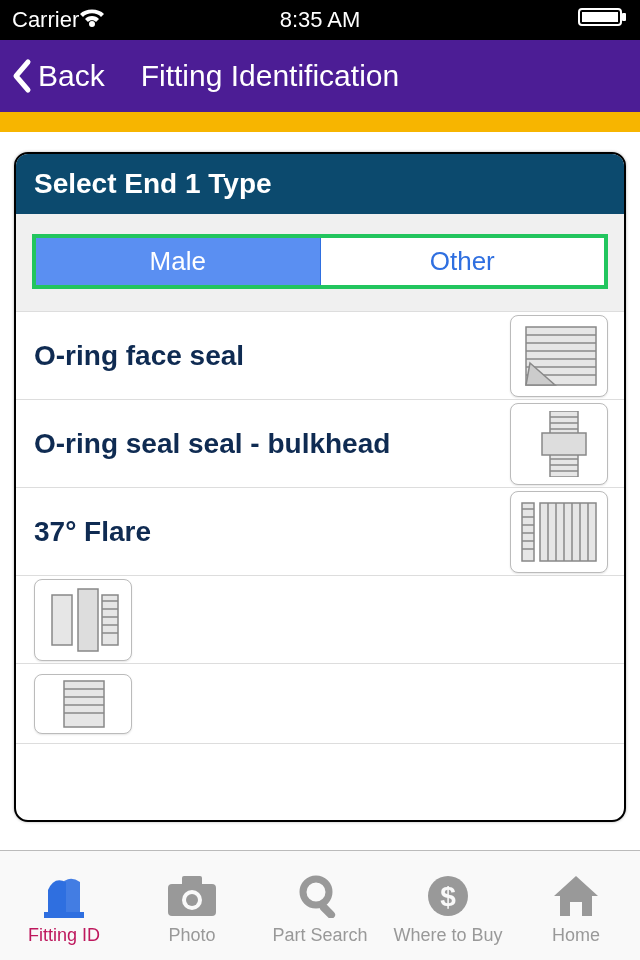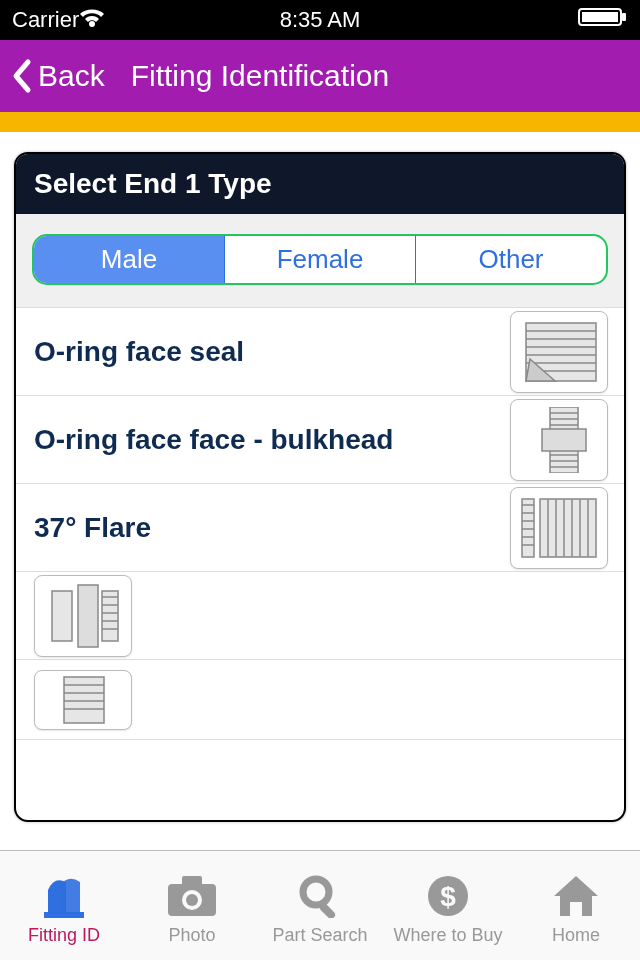--- a/index.html
+++ b/index.html
@@ -4,36 +4,36 @@
 <style>
   * { box-sizing: border-box; margin: 0; padding: 0; }
   html, body { width: 640px; height: 960px; font-family: -apple-system, "Helvetica Neue", Helvetica, Arial, sans-serif; background: #fff; overflow: hidden; }
 
   
   .status-bar { height: 40px; background: #000; color: #fff; display: flex; align-items: center; justify-content: space-between; padding: 0 12px; font-size: 22px; font-weight: 500; }
   .status-left, .status-right { display: flex; align-items: center; min-width: 160px; }
   .status-right { justify-content: flex-end; }
 
   
-  .nav-bar { height: 72px; background: #a21caf; color: #fff; display: flex; align-items: center; position: relative; }
+  .nav-bar { height: 72px; background: #4c1d95; color: #fff; display: flex; align-items: center; position: relative; }
   .back-btn { display: flex; align-items: center; padding-left: 8px; font-size: 30px; font-weight: 400; }
   .back-chevron { width: 26px; height: 40px; display: flex; align-items: center; justify-content: center; margin-right: 4px; }
-  .nav-title { font-size: 30px; font-weight: 500; margin-left: 26px; }
+  .nav-title { font-size: 30px; font-weight: 500; margin-left: 36px; }
 
   
   .accent-strip { height: 20px; background: #f7b500; }
   .spacer-top { height: 20px; background: #fff; }
 
   
   .card { margin: 0 14px; border: 2px solid #000; border-radius: 14px; background: #fff; height: 670px; overflow: hidden; box-shadow: 0 0 3px rgba(0,0,0,.3); }
-  .card-header { height: 60px; background: #0f172a; color: #fff; display: flex; align-items: center; padding: 0 18px; font-size: 28px; font-weight: 600; }
+  .card-header { height: 60px; background: #0c4a6e; color: #fff; display: flex; align-items: center; padding: 0 18px; font-size: 28px; font-weight: 600; }
 
   
   .seg-area { background: #f0f0f0; padding: 20px 16px 22px; border-bottom: 1px solid #ddd; }
-  .segmented { display: flex; border: 2px solid #22c55e; border-radius: 15px; overflow: hidden; background: #fff; }
+  .segmented { display: flex; border: 4px solid #22c55e; border-radius: 0; overflow: hidden; background: #fff; }
   .seg-item { flex: 1; text-align: center; padding: 8px 0; font-size: 26px; color: #2f6fe0; border-right: 1px solid #2f6fe0; }
   .seg-item:last-child { border-right: none; }
   .seg-item.active { background: #5a8ff2; color: #fff; }
 
   
   .list { }
   .row { display: flex; align-items: center; justify-content: space-between; padding: 14px 16px 14px 18px; border-bottom: 1px solid #ddd; height: 88px; }
   .row-label { color: #0f2b52; font-size: 28px; font-weight: 600; }
   .thumb { width: 98px; height: 82px; background: #fff; border: 1px solid #bbb; border-radius: 8px; display: flex; align-items: center; justify-content: center; box-shadow: 0 1px 2px rgba(0,0,0,.1); flex-shrink: 0; }
   .thumb svg { width: 78px; height: 66px; }
@@ -83,21 +83,20 @@
 
 <div class="accent-strip"></div>
 <div class="spacer-top"></div>
 
 <div class="card">
   <div class="card-header">Select End 1 Type</div>
 
   <div class="seg-area">
     <div class="segmented">
       <div class="seg-item active">Male</div>
-      <div class="seg-item">Female</div>
       <div class="seg-item">Other</div>
     </div>
   </div>
 
   <div class="list">
 
     <div class="row">
       <span class="row-label">O-ring face seal</span>
       <div class="thumb">
         <svg viewBox="0 0 78 66">
@@ -109,21 +108,21 @@
               <line x1="6" y1="36" x2="76" y2="36"></line>
           <line x1="6" y1="44" x2="76" y2="44"></line>
               <line x1="6" y1="52" x2="76" y2="52"></line>
           <polygon points="10,40 35,62 6,62" fill="#ccc"></polygon>
         </g>
           </svg>
       </div>
     </div>
 
     <div class="row">
-      <span class="row-label">O-ring face face - bulkhead</span>
+      <span class="row-label">O-ring seal seal - bulkhead</span>
       <div class="thumb">
         <svg viewBox="0 0 78 66">
             <g fill="#e6e6e6" stroke="#888" stroke-width="1.5">
           <rect x="30" y="0" width="28" height="66"></rect>
           <line x1="30" y1="6" x2="58" y2="6"></line>
               <line x1="30" y1="12" x2="58" y2="12"></line>
           <line x1="30" y1="18" x2="58" y2="18"></line>
               <line x1="30" y1="48" x2="58" y2="48"></line>
           <line x1="30" y1="54" x2="58" y2="54"></line>
               <line x1="30" y1="60" x2="58" y2="60"></line>

